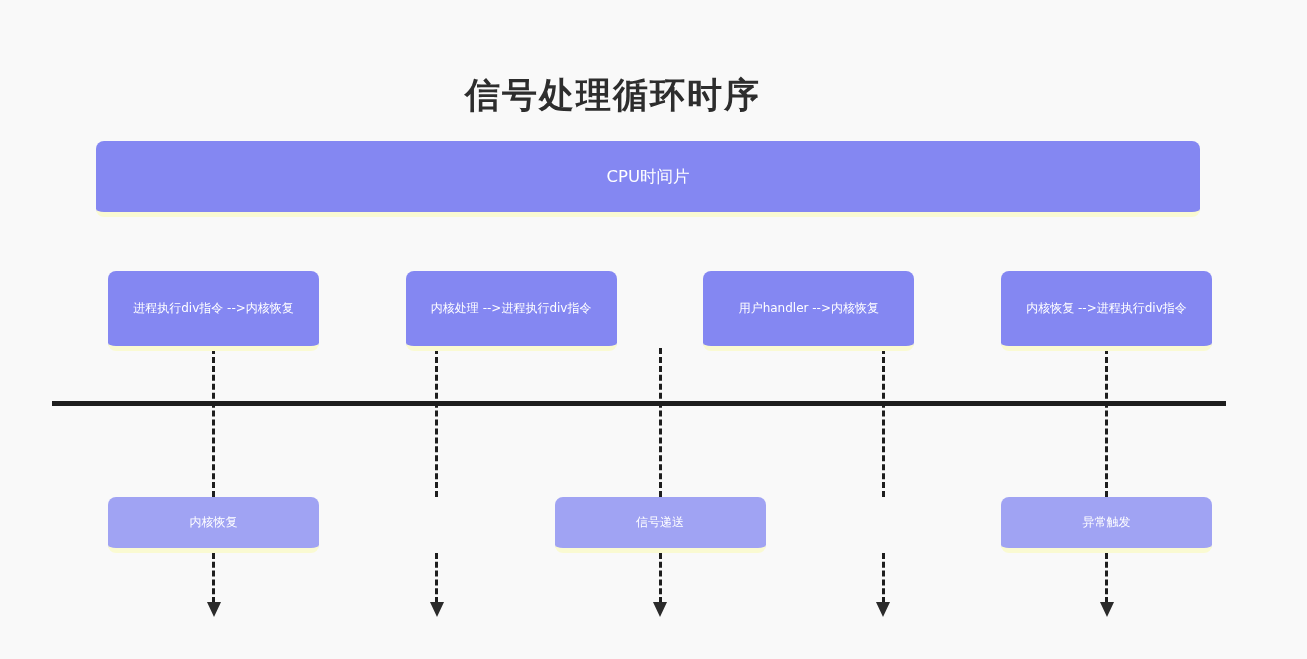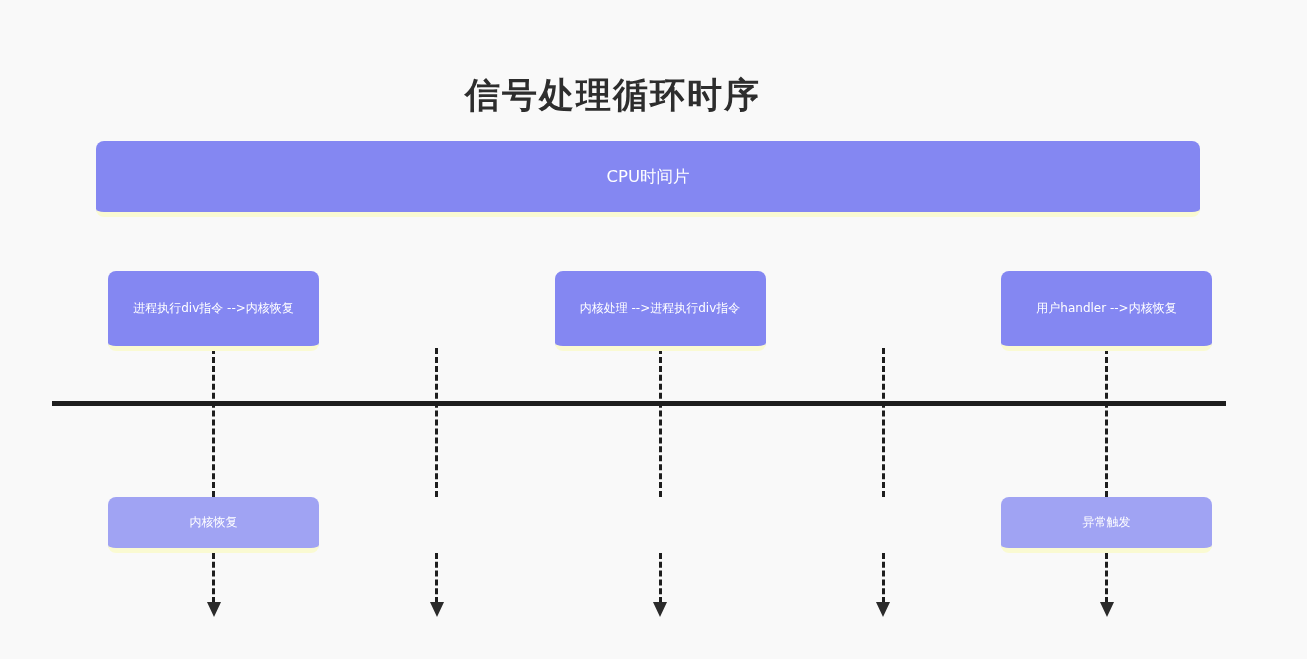--- a/index.html
+++ b/index.html
@@ -149,36 +149,43 @@
       <span>内核恢复</span>
     </div>
     <div class="phase-box">
       <span>内核处理 --&gt;</span>
       <span>进程执行div指令</span>
     </div>
     <div class="phase-box">
       <span>用户handler --&gt;</span>
       <span>内核恢复</span>
     </div>
+    <div class="phase-box">
+      <span>内核恢复 --&gt;</span>
+      <span>进程执行div指令</span>
+    </div>
   </div>
 
   <div class="timeline-line"></div>
   <div class="timeline-arrowhead"></div>
 
   <div class="dash-seg dash-a cx1"></div>
   <div class="dash-seg dash-a cx2"></div>
   <div class="dash-seg dash-a cx3"></div>
   <div class="dash-seg dash-a cx4"></div>
   <div class="dash-seg dash-a cx5"></div>
 
   <div class="row row-bottom">
     <div class="step-box">
       <span>内核恢复</span>
     </div>
     <div class="step-box">
+      <span>信号递送</span>
+    </div>
+    <div class="step-box">
       <span>异常触发</span>
     </div>
   </div>
 
   <div class="dash-seg dash-b cx1"></div>
   <div class="dash-seg dash-b cx2"></div>
   <div class="dash-seg dash-b cx3"></div>
   <div class="dash-seg dash-b cx4"></div>
   <div class="dash-seg dash-b cx5"></div>
 

